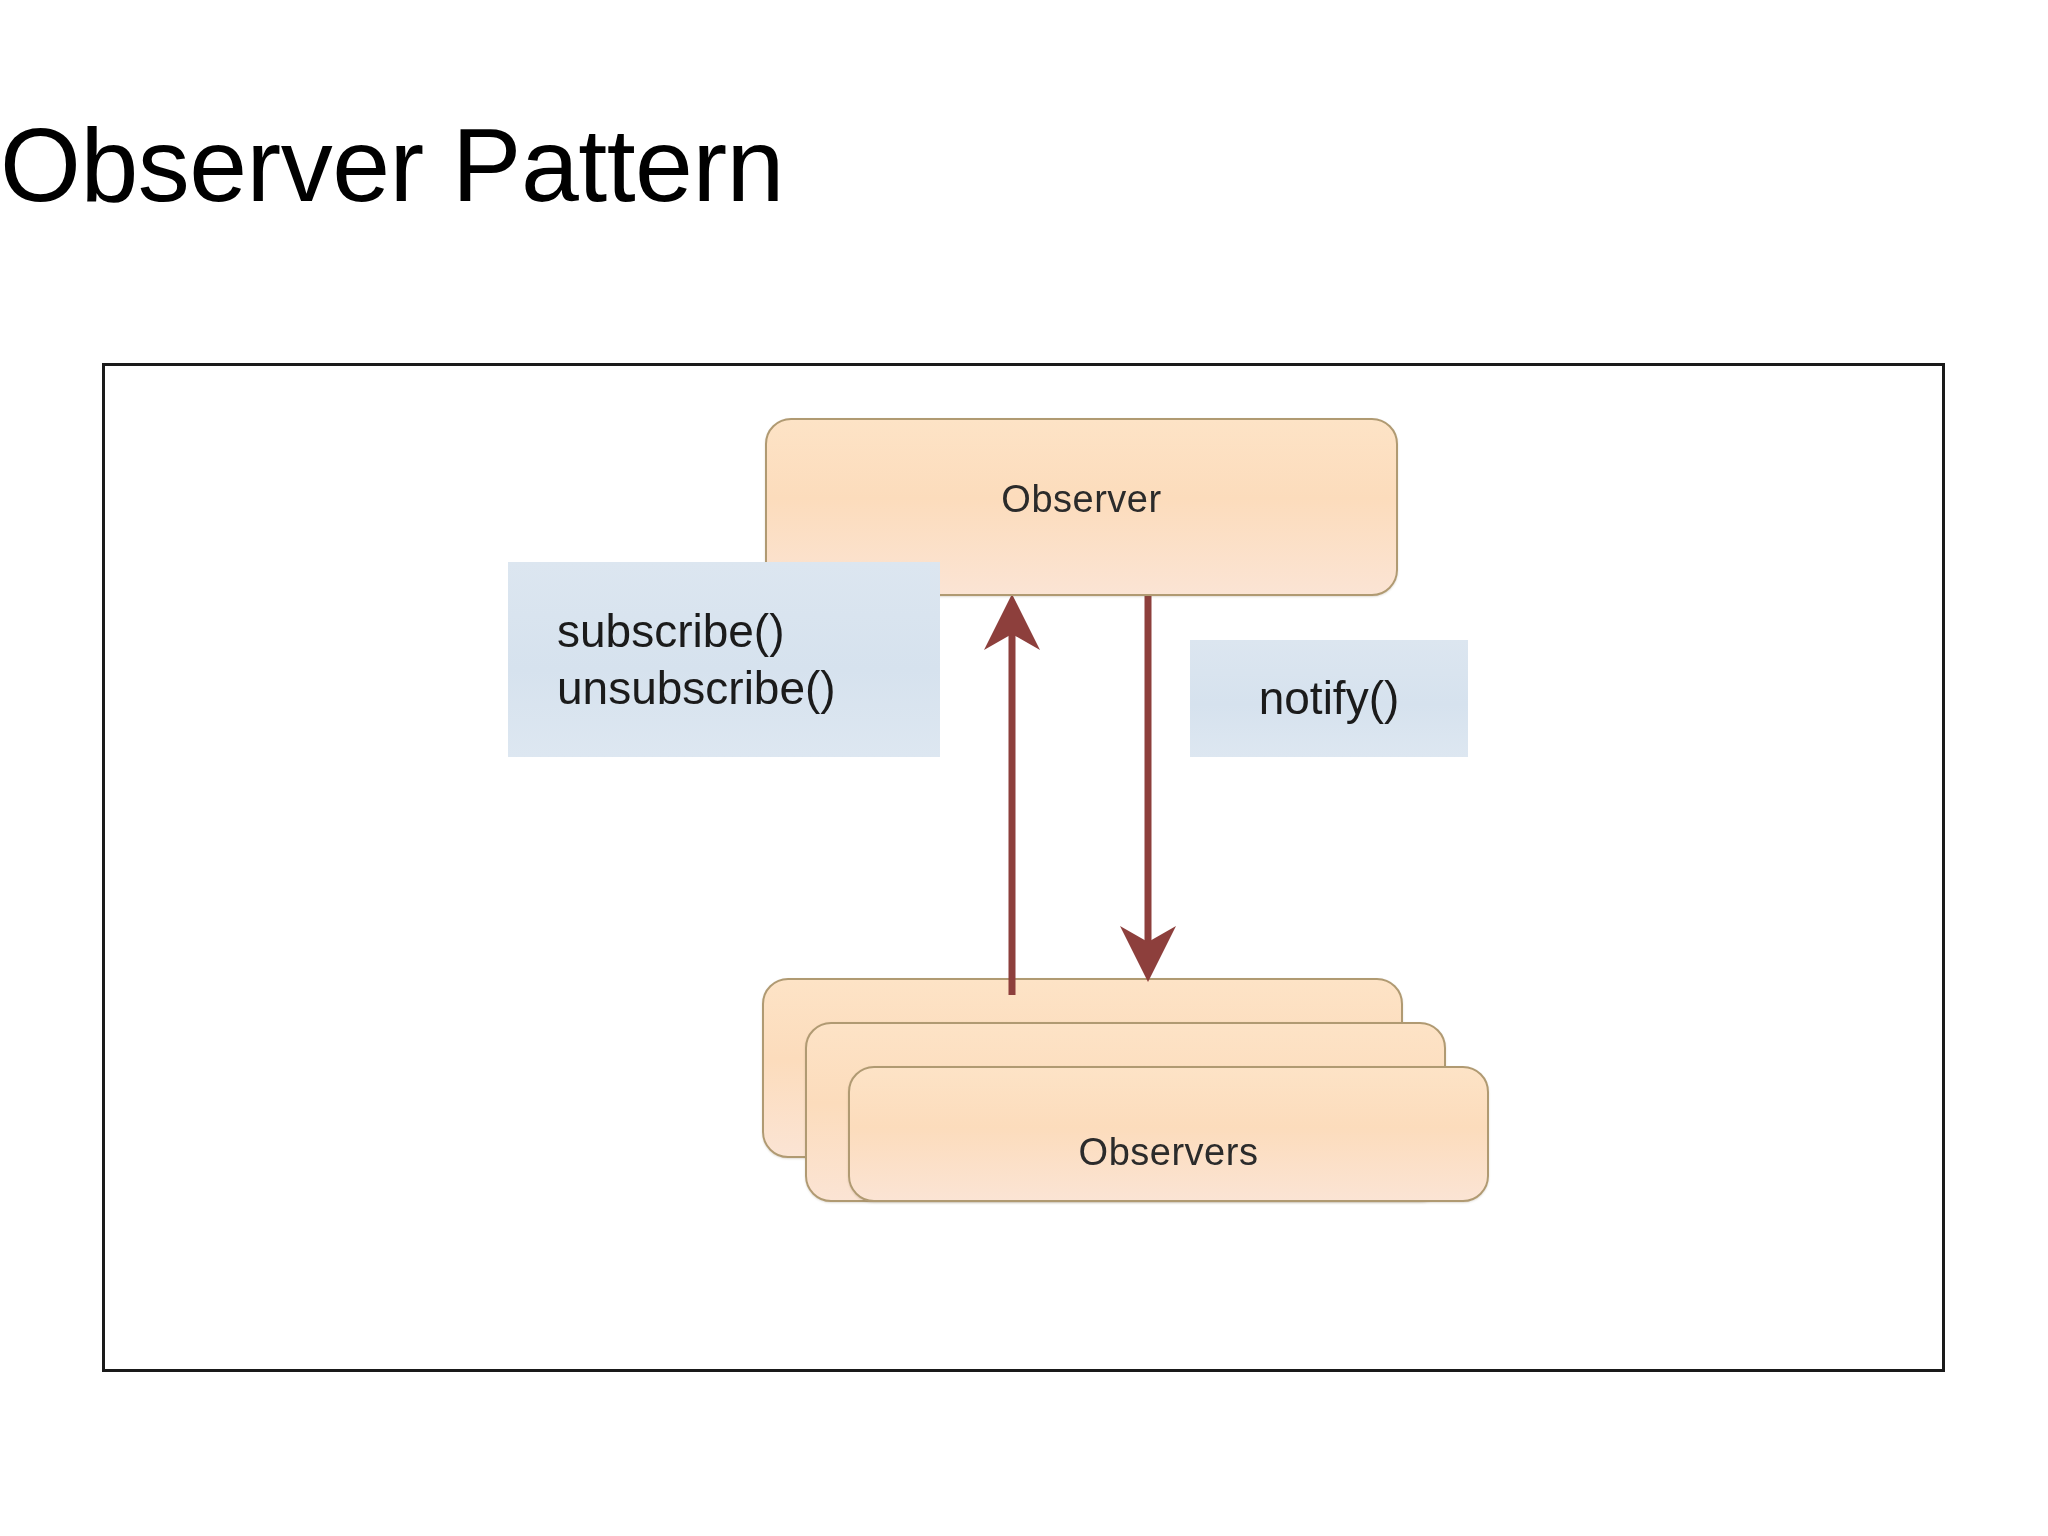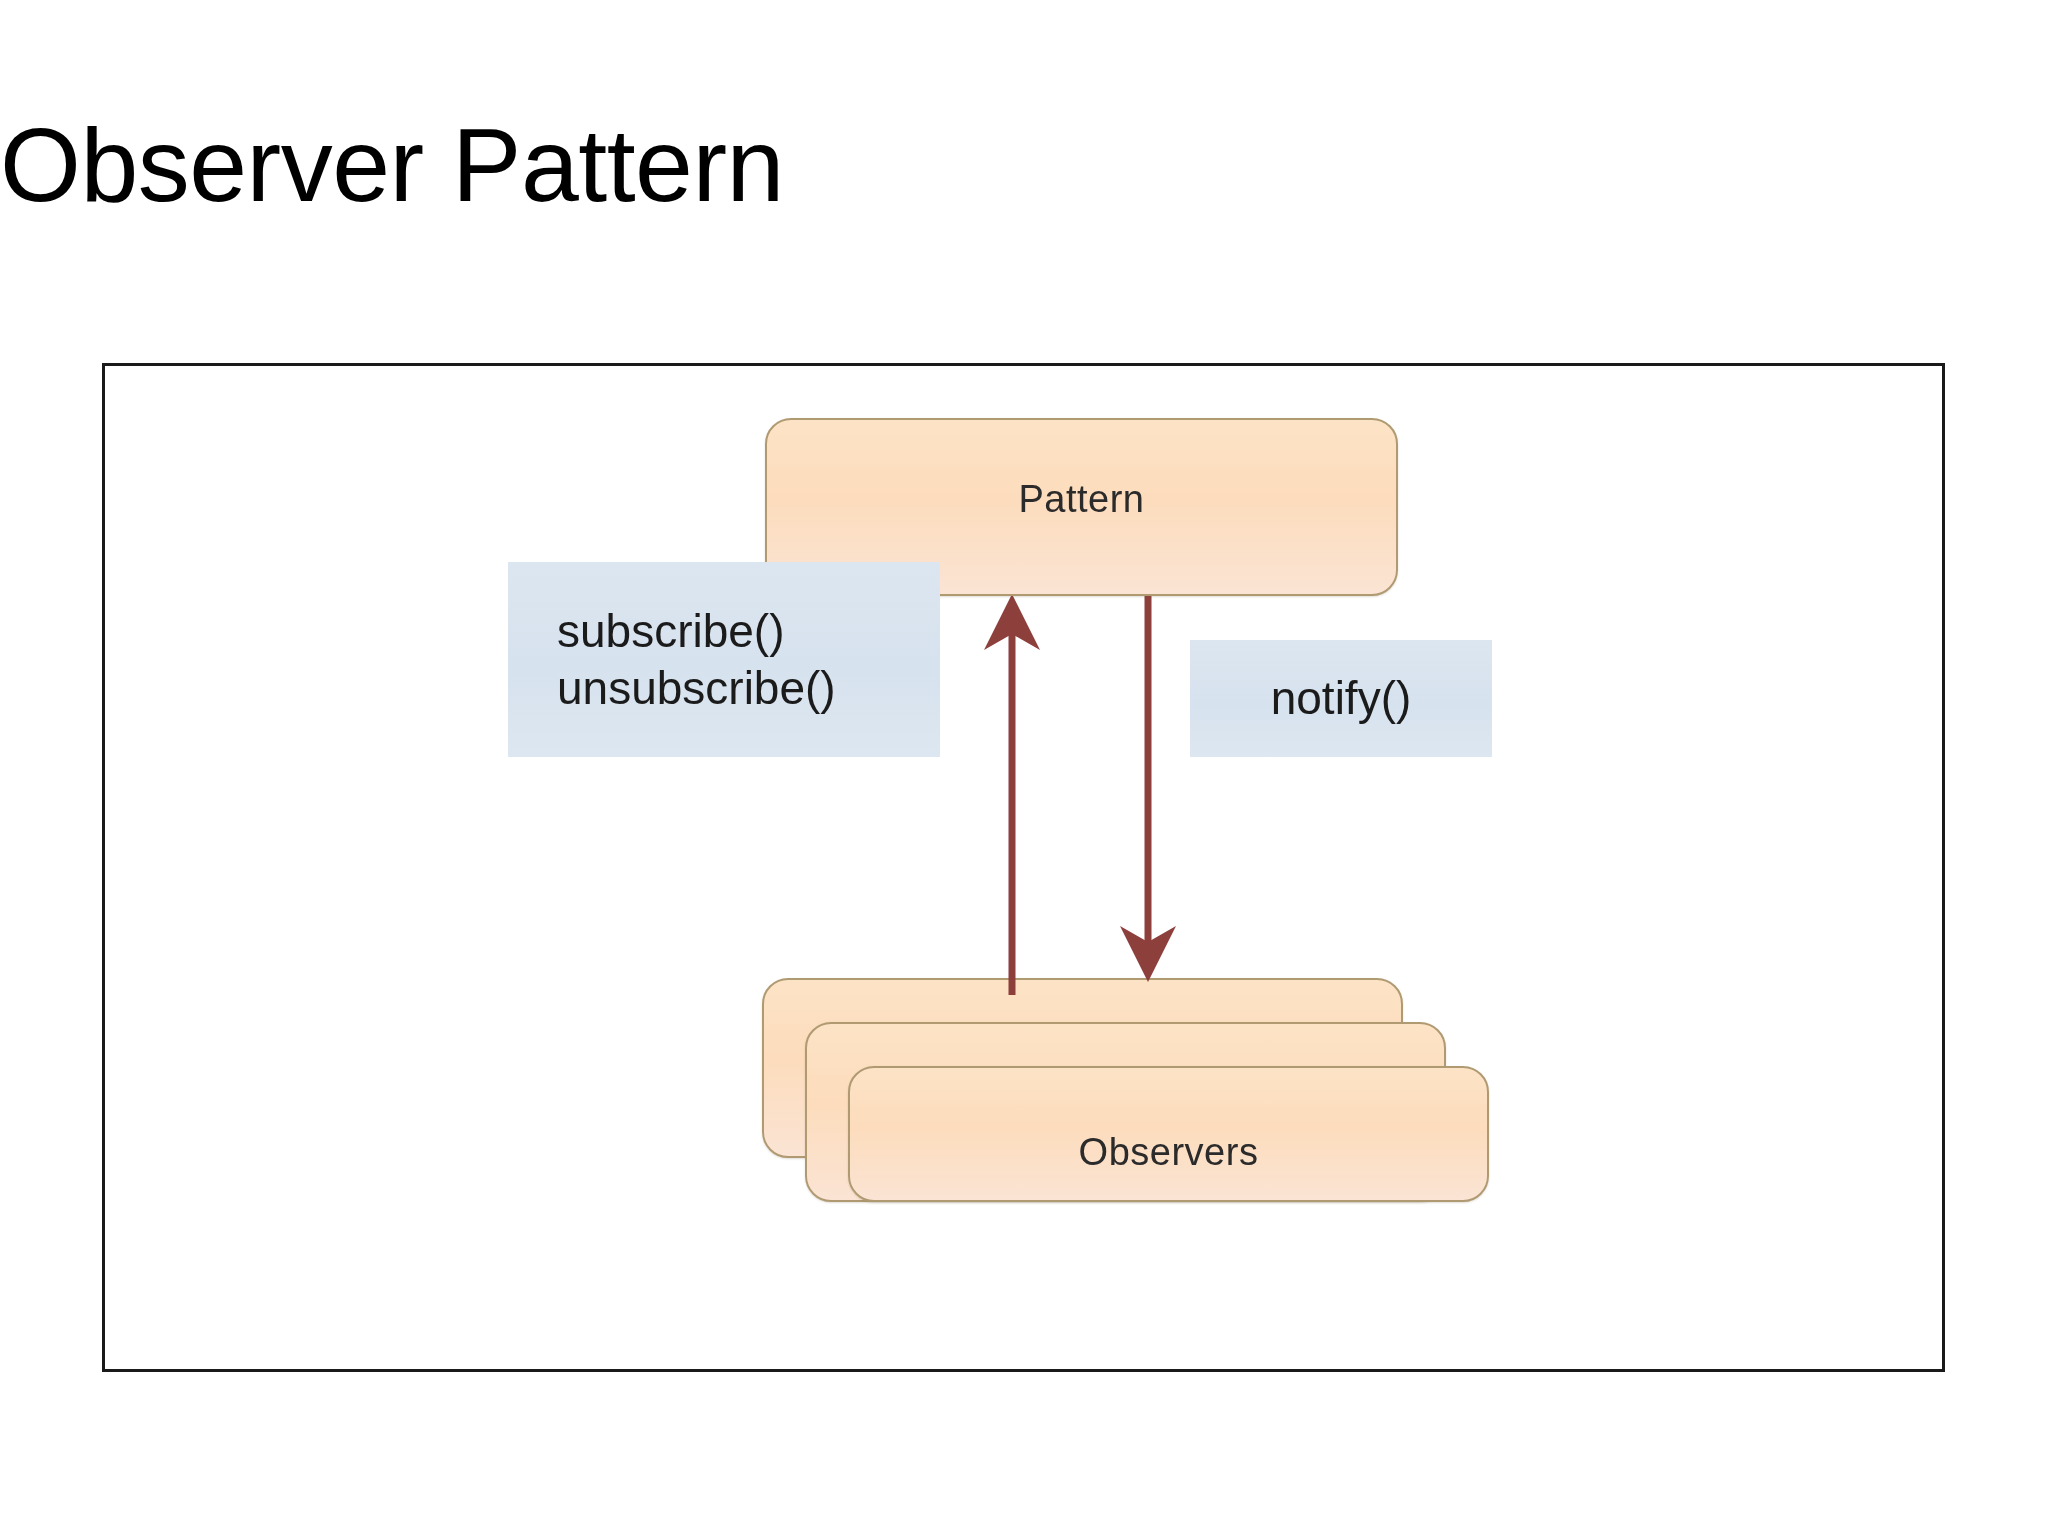--- a/index.html
+++ b/index.html
@@ -127,21 +127,21 @@
   #subscribe-annot {
     left: 508px;
     top: 562px;
     width: 432px;
     height: 195px;
     z-index: 6;
   }
   #notify-annot {
     left: 1190px;
     top: 640px;
-    width: 302px;
+    width: 278px;
     height: 117px;
     z-index: 6;
     align-items: center;
   }
   #notify-annot .annot-line {
     padding-left: 0;
   }
 
   
   #arrow-layer {
@@ -176,21 +176,21 @@
     <path d="M 1012 594 L 984 650 L 1012 634 L 1040 650 Z" fill="#8d3f3c"></path>
   </g>
 
   <g>
     <line x1="1148" y1="596" x2="1148" y2="955" stroke="#8d3f3c" stroke-width="7"></line>
     <path d="M 1148 982 L 1120 926 L 1148 942 L 1176 926 Z" fill="#8d3f3c"></path>
   </g>
 </svg>
 
 <div class="node-box" id="subject-box" style="z-index:5;">
-  <div class="node-label" id="subject-label">Pattern</div>
+  <div class="node-label" id="subject-label">Observer</div>
 </div>
 
 <div class="annot-box" id="subscribe-annot">
   <div class="annot-line">subscribe()</div>
   <div class="annot-line">unsubscribe()</div>
 </div>
 
 <div class="annot-box" id="notify-annot">
   <div class="annot-line">notify()</div>
 </div>

